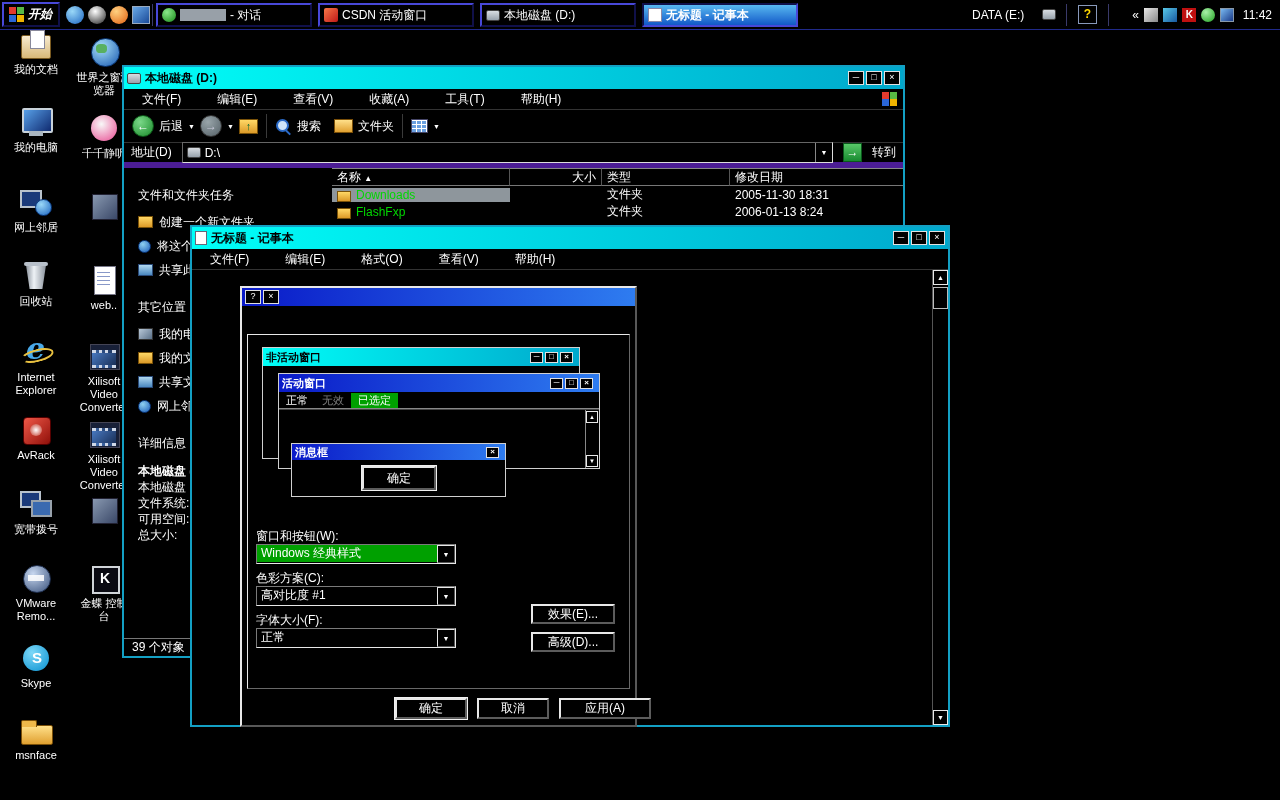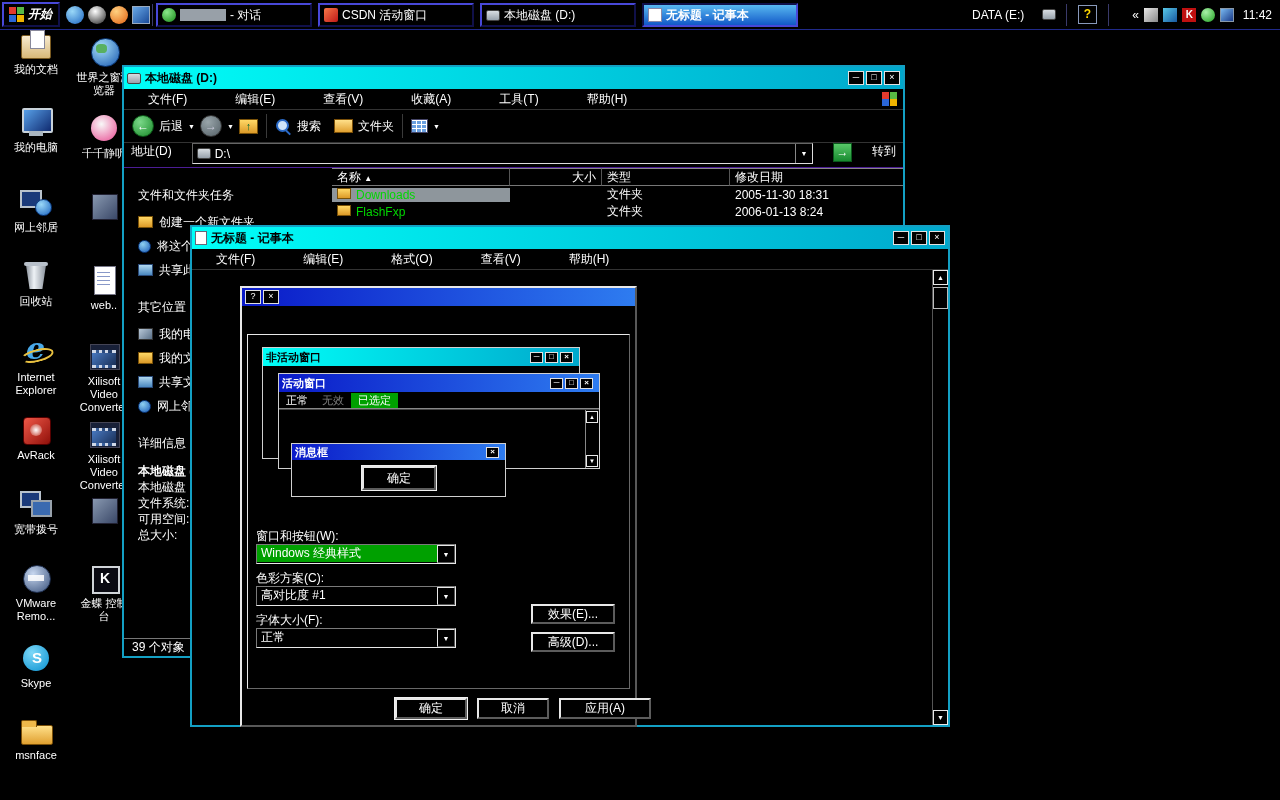--- a/index.html
+++ b/index.html
@@ -10,21 +10,21 @@
 
 .win{position:absolute;background:#000;border:2px solid #13a0c4;display:flex;flex-direction:column}
 .tbar{height:22px;display:flex;align-items:center;flex:none;padding-left:3px;gap:4px}
 .tb-inact{background:linear-gradient(90deg,#00fff8,#00a8cc);color:#000}
 .tb-act{background:linear-gradient(90deg,#0a1ac8,#2e7cf0);color:#fff}
 .ttext{font-weight:bold;flex:1;white-space:nowrap;overflow:hidden}
 .capbtns{display:flex;gap:2px;margin-right:3px}
 .cb{width:16px;height:14px;background:#000;border:1px solid #e0e0e0;color:#fff;font-size:9px;line-height:11px;text-align:center}
 .cb.mini{width:13px;height:11px;font-size:8px;line-height:8px}
 .menubar{height:21px;display:flex;align-items:center;flex:none;border-bottom:1px solid #333}
-.menubar .mi{padding:0 24px;white-space:nowrap}
+.menubar .mi{padding:0 18px;white-space:nowrap}
 .menubar .sp{flex:1}
 .hcbtn{background:#000;color:#fff;border:2px solid;border-color:#e8e8e8 #5c5c5c #5c5c5c #e8e8e8;
   text-align:center;font-size:12px;display:flex;align-items:center;justify-content:center}
 .def{box-shadow:0 0 0 1px #f0f0f0}
 .b{font-weight:bold}
 
 
 .taskbar{position:absolute;left:0;top:0;width:1280px;height:30px;background:#000;
   border-bottom:1px solid #202a8a;z-index:30;display:block}
 .startbtn{position:absolute;left:2px;top:2px;width:58px;height:25px;background:#000;
@@ -101,40 +101,40 @@
 .gray{background:radial-gradient(circle at 35% 30%,#99a5aa,#535f66);border:1px solid #333;color:#ccd}
 .dd7{font-size:7px;color:#fff}
 .upf{width:19px;height:15px;background:linear-gradient(180deg,#ffd866,#dc9a28);border:1px solid #7a5208;color:#063;font-size:11px;text-align:center;line-height:13px;font-weight:bold}
 .tsep{width:1px;height:24px;background:#3a3a3a;margin:0 3px}
 .mag{width:17px;height:17px;position:relative;flex:none}
 .mag::before{content:"";position:absolute;left:1px;top:1px;width:9px;height:9px;border:2px solid #2a6ac8;border-radius:50%;background:#cfe4f8}
 .mag::after{content:"";position:absolute;left:11px;top:11px;width:7px;height:2px;background:#2a6ac8;transform:rotate(45deg);transform-origin:0 0}
 .fol{width:19px;height:14px;background:linear-gradient(180deg,#ffe08a,#e0a030);border:1px solid #7a4f08;flex:none}
 .grd{width:17px;height:14px;border:1px solid #446;background-color:#6aa0e0;flex:none;
   background-image:repeating-linear-gradient(0deg,transparent 0 3px,#fff 3px 4px),repeating-linear-gradient(90deg,transparent 0 4px,#fff 4px 5px)}
-.addrbar{height:25px;display:flex;align-items:flex-start;flex:none;padding:0 7px;border-bottom:1px solid #4c1d95;gap:20px}
+.addrbar{height:25px;display:flex;align-items:center;flex:none;padding:0 7px;border-bottom:6px solid #4c1d95;gap:10px}
 .addr{flex:1;height:21px;background:#000;border:1px solid;border-color:#666 #ddd #ddd #666;display:flex;align-items:center;gap:4px;padding-left:4px}
 .addr-dd{width:17px;align-self:stretch;border-left:1px solid #888;display:flex;align-items:center;justify-content:center;font-size:7px}
 .gobox{width:19px;height:19px;background:linear-gradient(180deg,#58c868,#188a30);border:1px solid #0a5a1c;color:#fff;font-weight:bold;text-align:center;line-height:17px;flex:none}
 .mainrow{flex:1;display:flex;min-height:0}
 .lpane{width:208px;flex:none;padding:15px 6px 0 14px;overflow:hidden}
 .lhead{font-weight:normal;margin:4px 0 11px 0}
 .task{display:flex;align-items:flex-start;margin-bottom:10px;line-height:14px}
 .mi14{width:15px;height:12px;margin-right:6px;flex:none;margin-top:1px}
 .mif2{background:linear-gradient(180deg,#ffd866,#dc9a28);border:1px solid #7a5208}
 .mig{width:13px;height:13px;border-radius:50%;background:radial-gradient(circle at 35% 30%,#8ed0f0,#1b5cb8);border:1px solid #0a3a80}
 .mis{background:linear-gradient(180deg,#b0d8f0,#4a88c0);border:1px solid #2a4a78}
 .mip{background:linear-gradient(135deg,#b8c8d8,#5a7088);border:1px solid #333}
 .dls{line-height:16px}
 .flist{flex:1;display:flex;flex-direction:column;min-width:0}
 .fhead{display:flex;height:18px;flex:none}
 .fh{background:#000;color:#fff;padding:0 5px;border-right:1px solid #555;border-bottom:1px solid #777;border-top:1px solid #888;line-height:16px;white-space:nowrap}
 .frow{display:flex;height:17px;align-items:center}
 .fcell{padding:0 5px;white-space:nowrap;overflow:hidden}
-.ncell{display:flex;align-items:flex-start;gap:5px}
+.ncell{display:flex;align-items:flex-end;gap:5px}
 .rowsel{background:#8e969c}
 .mif{width:14px;height:11px;background:linear-gradient(180deg,#ffd866,#dc9a28);border:1px solid #7a5208;flex:none}
 .fgreen{color:#00d800}
 .statusbar{height:18px;flex:none;border-top:1px solid #777;display:flex;align-items:center;padding:0 8px}
 
 
 .ti-note{width:12px;height:14px;background:#fff;border:1px solid #667;flex:none}
 .npclient{flex:1;position:relative;min-height:0}
 .sb{position:absolute;right:0;top:0;bottom:0;width:16px;border-left:1px solid #555;background:#000}
 .sbu,.sbd{position:absolute;left:0;width:15px;height:15px;background:#000;border:1px solid #e8e8e8;color:#fff;font-size:7px;text-align:center;line-height:13px}

